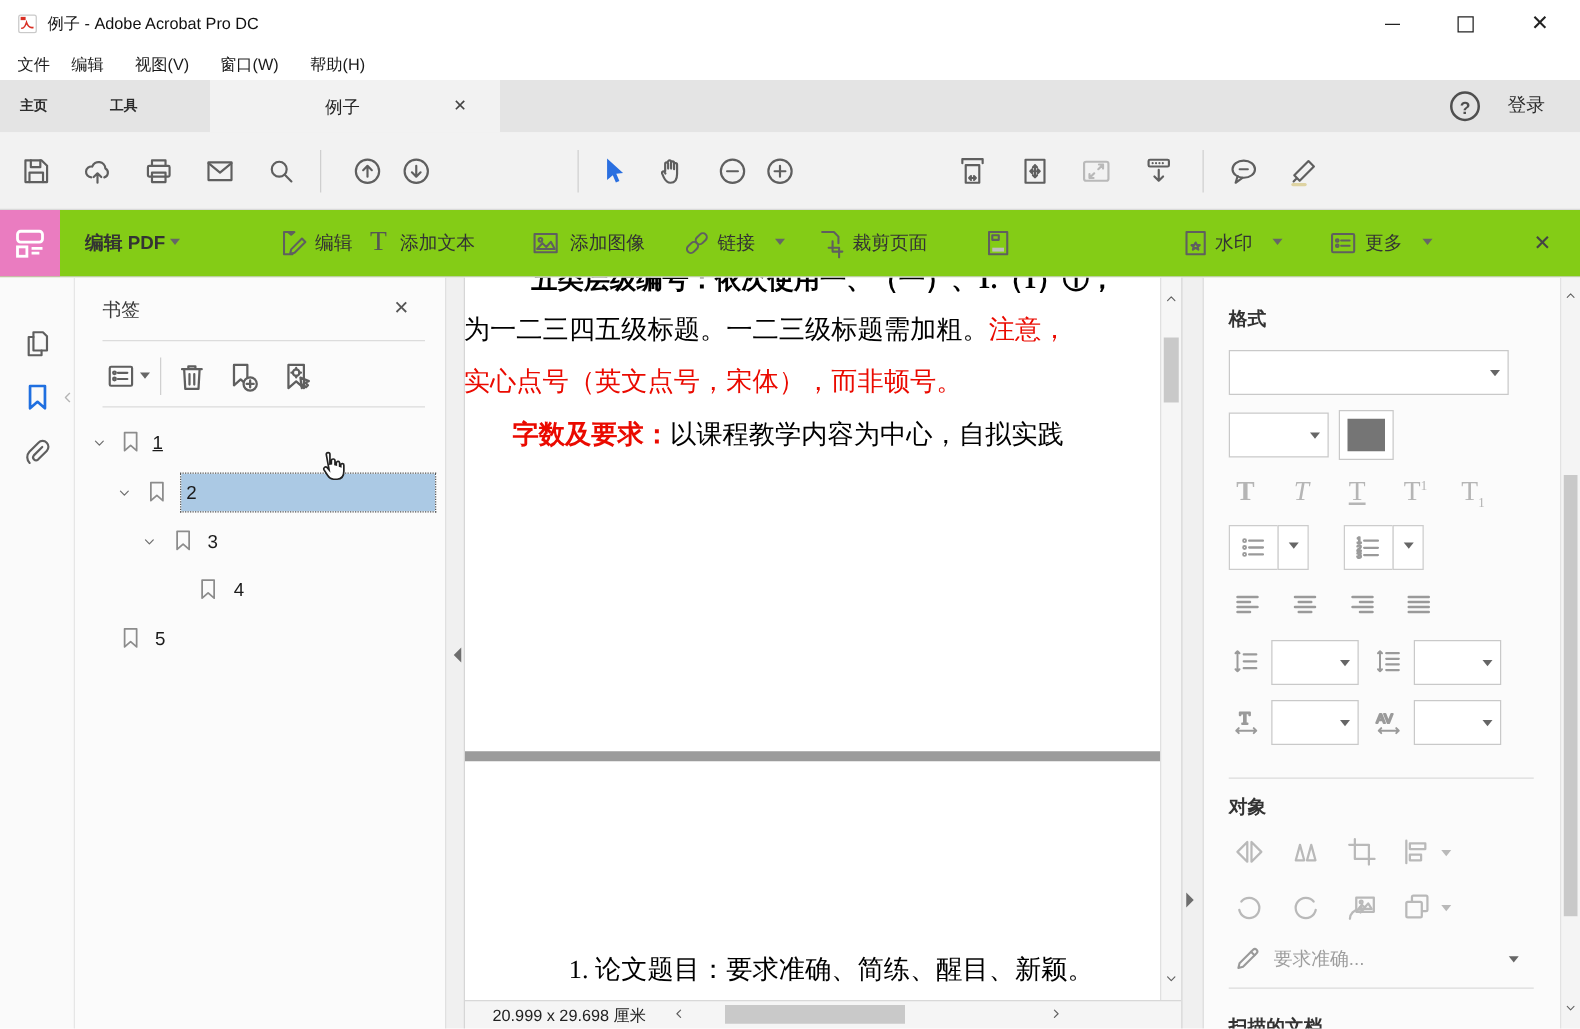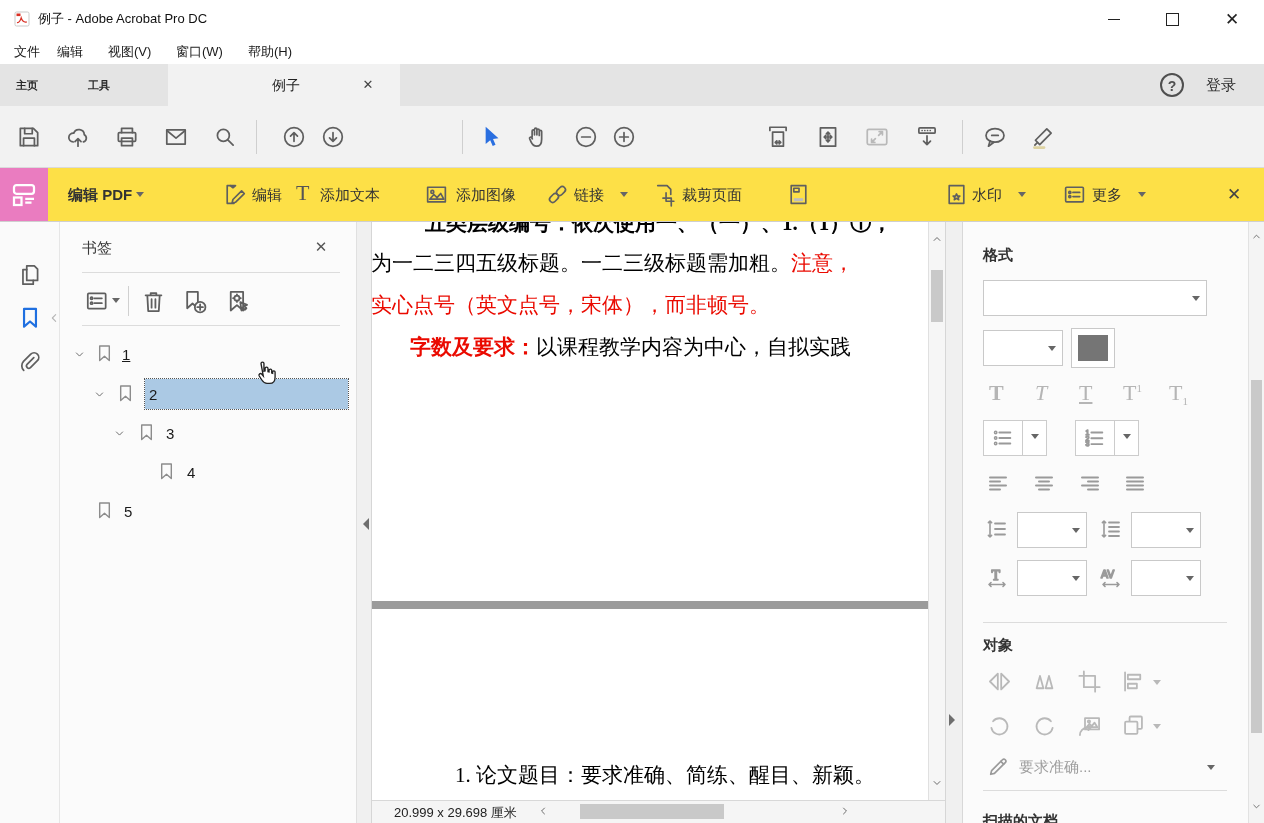--- a/index.html
+++ b/index.html
@@ -17,37 +17,37 @@
   .carD{border-top-color:#b9b9b9;}
   
   #titlebar{left:0;top:0;width:1264px;height:38px;background:#fff;}
   #title{left:38px;top:10px;font-size:13px;color:#111;}
   .winbtn{top:0;width:44px;height:38px;display:flex;align-items:center;justify-content:center;font-size:15px;color:#222;}
   #menubar{left:0;top:38px;width:1264px;height:26px;background:#fff;}
   .menu-item{top:3px;font-size:13px;color:#1a1a1a;padding:2px 4px;}
   #tabbar{left:0;top:64px;width:1264px;height:42px;background:#e4e4e4;}
   .apptab{top:0;height:46px;line-height:42px;font-size:11px;color:#2b2b2b;font-weight:bold;}
   #doctab{left:168px;top:0;width:232px;height:42px;background:#f2f2f2;}
-  #doctab-label{left:104px;top:0;height:42px;line-height:42px;font-size:14px;color:#222;}
+  #doctab-label{left:92px;top:0;height:42px;line-height:42px;font-size:14px;color:#222;}
   #doctab-close{left:190px;top:11px;width:20px;height:20px;text-align:center;line-height:20px;font-size:13px;color:#444;}
   #help-btn{left:1160px;top:9px;width:24px;height:24px;border:2px solid #4f4f4f;border-radius:50%;
             text-align:center;line-height:22px;font-size:14px;color:#4f4f4f;font-weight:bold;box-sizing:border-box;}
   #signin{left:1206px;top:0;height:42px;line-height:42px;font-size:15px;color:#2b2b2b;}
   
   #toolbar{left:0;top:106px;width:1264px;height:62px;background:#f2f2f2;border-bottom:1px solid #dadada;box-sizing:border-box;}
   .tbi{top:18px;width:26px;height:26px;}
   .tdiv{top:14px;width:1px;height:34px;background:#cfcfcf;}
   #pagebox{left:366px;top:121px;width:38px;height:30px;border:1px solid #b9b9b9;background:#fff;text-align:center;
            font-size:14px;color:#222;font-family:"Liberation Sans",sans-serif;box-sizing:border-box;}
   #pagecount{left:410px;top:122px;font-size:14px;color:#333;line-height:28px;}
   #zoombox{left:662px;top:121px;width:78px;height:30px;background:#fff;border:1px solid #b9b9b9;box-sizing:border-box;}
   #zoomval{position:absolute;left:12px;top:5px;font-size:14px;color:#333;}
   #zoombox .car{position:absolute;right:8px;top:13px;}
   
-  #editbar{left:0;top:168px;width:1264px;height:54px;background:#fde047;border-bottom:1px solid #cfcfcf;box-sizing:border-box;}
+  #editbar{left:0;top:168px;width:1264px;height:54px;background:#84cc16;border-bottom:1px solid #cfcfcf;box-sizing:border-box;}
   #tooltile{left:0;top:0;width:48px;height:53px;background:#ea7cc0;display:flex;align-items:center;justify-content:center;}
   .etxt{font-size:15px;color:#333;line-height:53px;top:0;height:53px;}
   .eic{top:14px;width:25px;height:25px;}
   .tglyph{font-family:"Liberation Serif",serif;font-size:22px;color:#555;top:12px;}
   
   #main{left:0;top:222px;width:1264px;height:601px;overflow:hidden;background:#fbfbfb;}
   #leftrail{left:0;top:0;width:60px;height:601px;background:#fafafa;border-right:1px solid #e6e6e6;box-sizing:border-box;}
   #bmpanel{left:60px;top:0;width:296px;height:601px;background:#fbfbfb;}
   .hr{height:1px;background:#dcdcdc;}
   #splitL{left:356px;top:0;width:16px;height:601px;background:#f0f0f0;border-left:1px solid #e0e0e0;border-right:1px solid #d6d6d6;box-sizing:border-box;}

